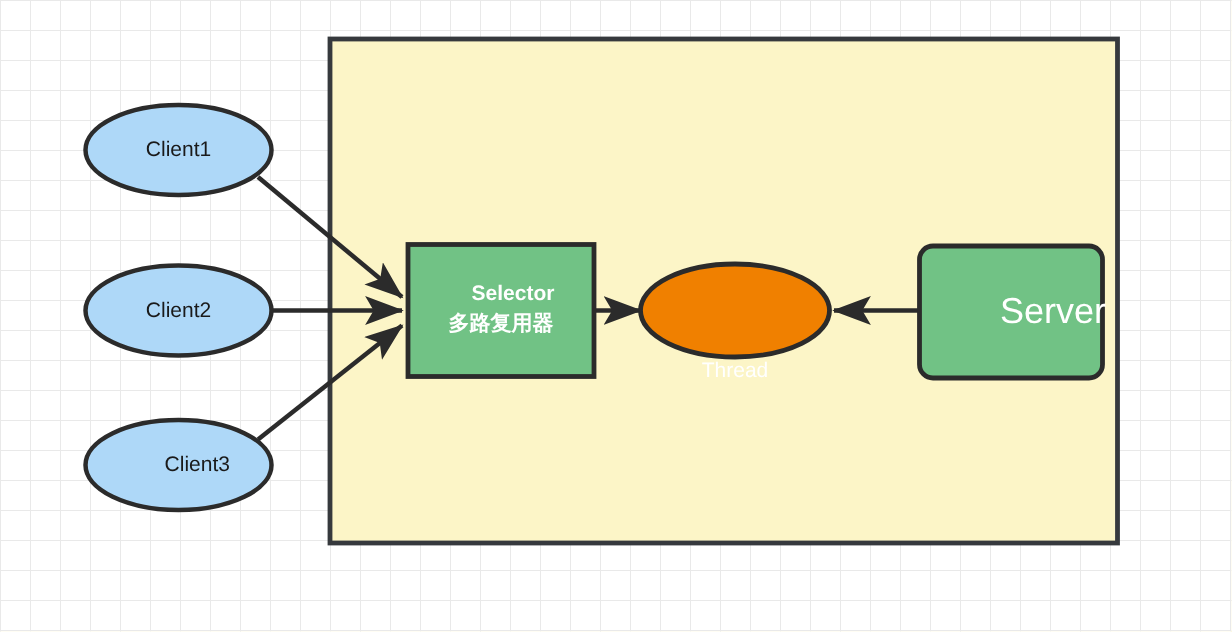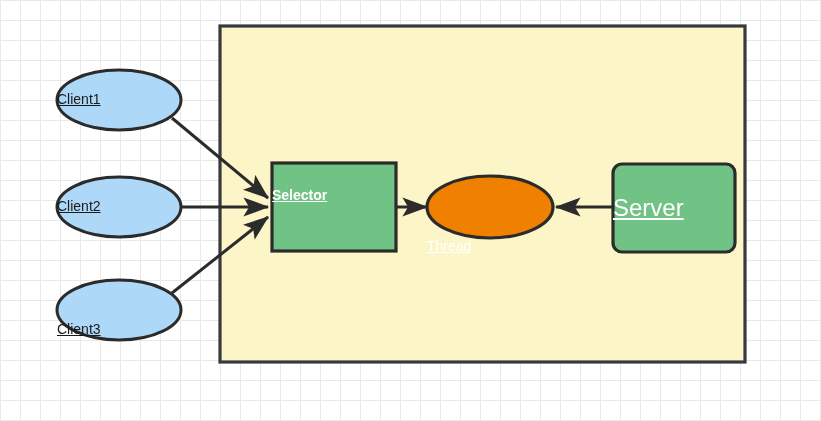--- a/index.html
+++ b/index.html
@@ -25,23 +25,23 @@
   #diagram-svg {
     position: absolute;
     left: 0;
     top: 0;
     width: 821px;
     height: 421px;
   }
   .node-label {
     position: absolute;
     pointer-events: none;
+    text-align: center;
     line-height: 1.15;
     white-space: nowrap;
-    text-decoration: underline;
   }
   .client-label {
     font-size: 14px;
     color: #1a1a1a;
   }
   .selector-label {
     font-size: 14px;
     font-weight: bold;
     color: #ffffff;
   }
@@ -93,22 +93,23 @@
 
     <ellipse cx="490" cy="207" rx="63" ry="31" fill="#f08000" stroke="#2b2b2b" stroke-width="3.2"></ellipse>
 
     <rect x="613" y="164" width="122" height="88" rx="9" ry="9" fill="#71c285" stroke="#2b2b2b" stroke-width="3.2"></rect>
   </svg>
 
   <div class="node-label client-label" style="left:57px; top:91px; width:124px;">Client1</div>
 
   <div class="node-label client-label" style="left:57px; top:198px; width:124px;">Client2</div>
 
-  <div class="node-label client-label" style="left:57px; top:301px; width:149px;margin-top:20px;">Client3</div>
+  <div class="node-label client-label" style="left:57px; top:301px; width:149px;">Client3</div>
 
   <div class="node-label selector-label" style="left:272px; top:187px; width:140px;">Selector</div>
 
+  <div class="node-label selector-sub" style="left:272px; top:207px; width:124px;">多路复用器</div>
 
   <div class="node-label thread-label" style="left:427px; top:198px; width:126px;margin-top:40px;">Thread</div>
 
-  <div class="node-label server-label" style="left:613px; top:194px; width:98px;">Server</div>
+  <div class="node-label server-label" style="left:613px; top:194px; width:98px;padding-left:40px;">Server</div>
 
 </div>
 
 </body></html>

